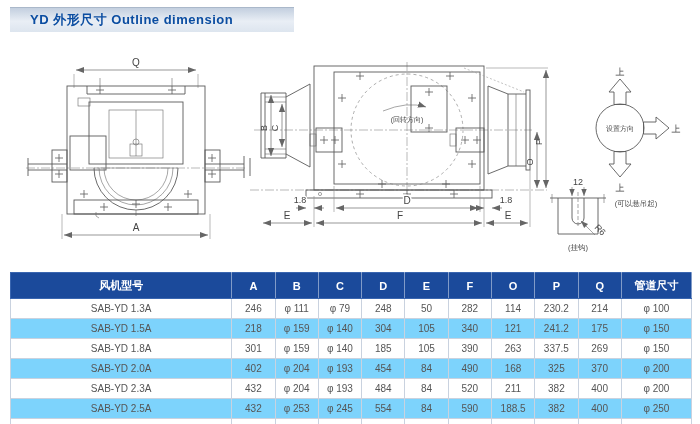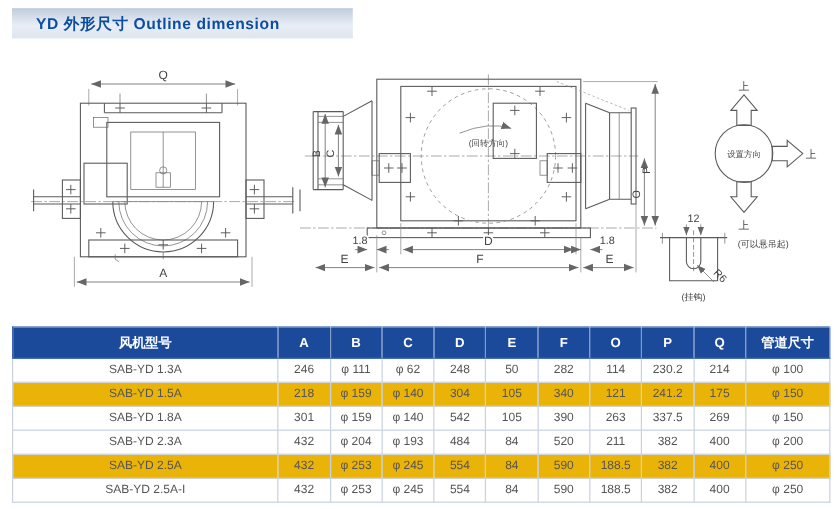--- a/index.html
+++ b/index.html
@@ -30,21 +30,21 @@
   svg text.cjk{font-size:7px;}
   svg text.halo{paint-order:stroke;stroke:#fff;stroke-width:3px;}
 
   
   .tblwrap{position:absolute;left:10px;top:272px;width:682px;}
   table{border-collapse:collapse;width:100%;table-layout:fixed;font-size:10px;}
   thead th{background:#1b4a9b;color:#fff;font-weight:bold;font-size:11px;
            height:23px;border:1px solid #3a66b0;border-right:1px solid rgba(255,255,255,.45);}
   tbody td{height:17px;text-align:center;color:#555;
            border:1px solid #c9d2df;background:#fff;}
-  tbody tr.alt td{background:#eab308;}
+  tbody tr.alt td{background:#7dd3fc;}
   col.model{width:32.5%;} col.num{width:6.36%;} col.duct{width:10.3%;}
 </style>
 </head>
 <body>
 
 <div id="page">
 
   <div class="banner">
     <span class="t">YD 外形尺寸 Outline dimension</span>
   </div>
@@ -277,21 +277,21 @@
             <th>P</th>
             <th>Q</th>
             <th>管道尺寸</th>
           </tr>
       </thead>
       <tbody>
           <tr>
             <td>SAB-YD 1.3A</td>
             <td>246</td>
             <td>φ 111</td>
-            <td>φ 62</td>
+            <td>φ 79</td>
             <td>248</td>
             <td>50</td>
             <td>282</td>
             <td>114</td>
             <td>230.2</td>
             <td>214</td>
             <td>φ 100</td>
           </tr>
           <tr class="alt">
             <td>SAB-YD 1.5A</td>
@@ -304,27 +304,40 @@
             <td>121</td>
             <td>241.2</td>
             <td>175</td>
             <td>φ 150</td>
           </tr>
           <tr>
             <td>SAB-YD 1.8A</td>
             <td>301</td>
             <td>φ 159</td>
             <td>φ 140</td>
-            <td>542</td>
+            <td>185</td>
             <td>105</td>
             <td>390</td>
             <td>263</td>
             <td>337.5</td>
             <td>269</td>
             <td>φ 150</td>
+          </tr>
+          <tr class="alt">
+            <td>SAB-YD 2.0A</td>
+            <td>402</td>
+            <td>φ 204</td>
+            <td>φ 193</td>
+            <td>454</td>
+            <td>84</td>
+            <td>490</td>
+            <td>168</td>
+            <td>325</td>
+            <td>370</td>
+            <td>φ 200</td>
           </tr>
           <tr>
             <td>SAB-YD 2.3A</td>
             <td>432</td>
             <td>φ 204</td>
             <td>φ 193</td>
             <td>484</td>
             <td>84</td>
             <td>520</td>
             <td>211</td>

